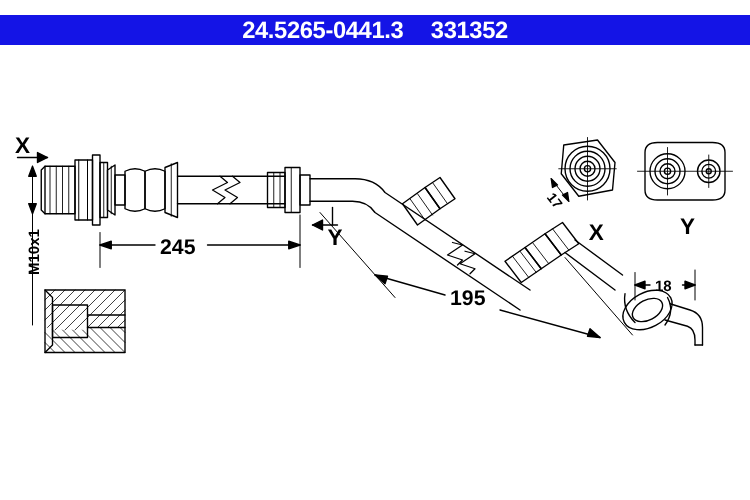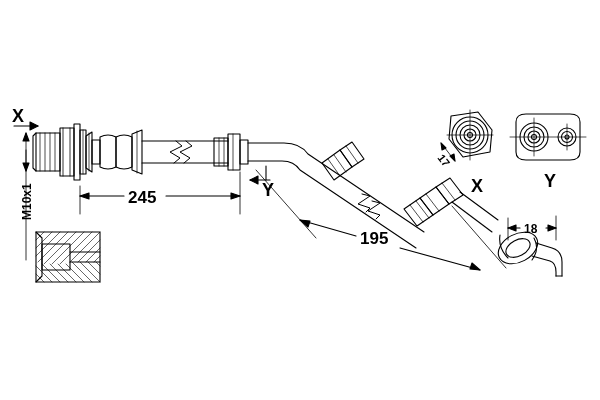--- a/index.html
+++ b/index.html
@@ -42,20 +42,26 @@
   .lbl-dim{font-size:17px;}
   .lbl-cap{font-size:18px;}
   .lbl-sm{font-size:12px;}
   .lbl-xs{font-size:11px;}
 </style>
 </head>
 <body>
 
 <div id="stage">
 
+  <div class="titlebar">
+    <div class="titlebar-inner">
+      <span class="title-text">24.5265-0441.3</span>
+      <span class="title-text">331352</span>
+    </div>
+  </div>
 
   <svg id="drawing" viewBox="0 0 600 400">
 
     <g stroke="#000" fill="none" stroke-width="1.1" stroke-linejoin="round" stroke-linecap="round">
 
       <g>
 
         <path d="M36,133 L60,133 L60,171 L36,171 Z"></path>
         <path d="M36,133 L33,136 L33,168 L36,171"></path>
 

